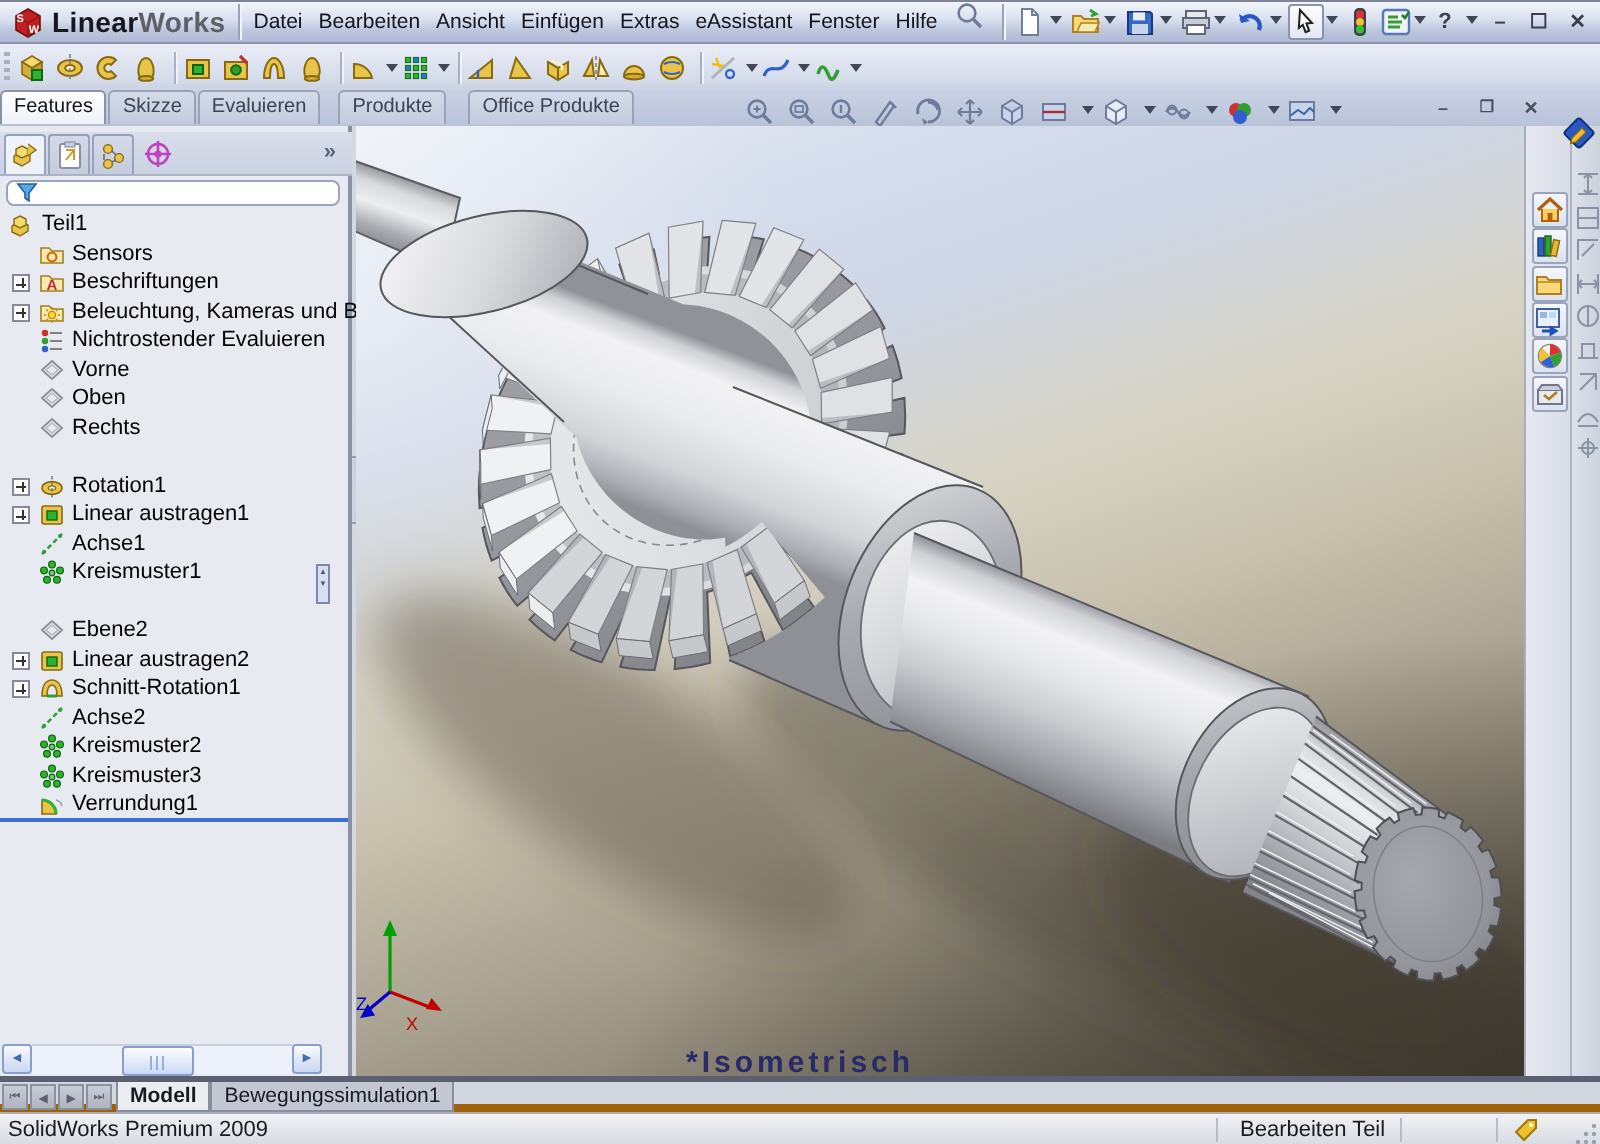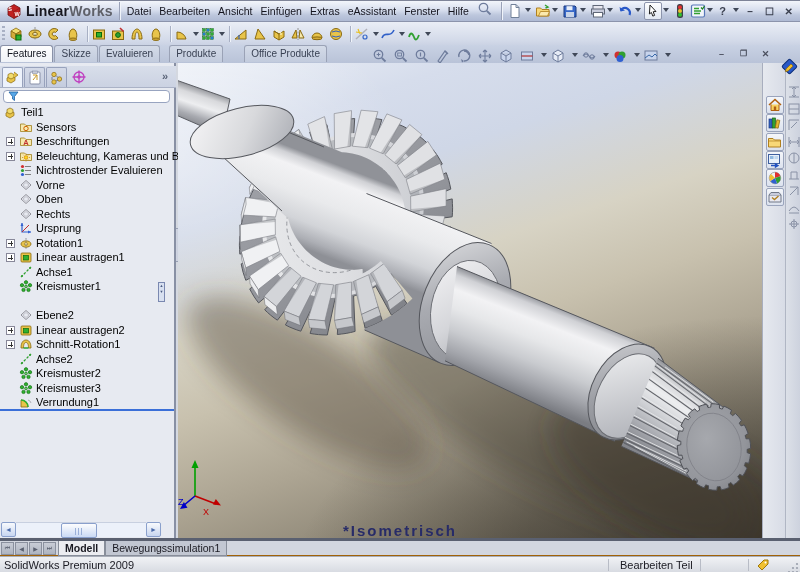--- a/index.html
+++ b/index.html
@@ -62,21 +62,21 @@
    radial-gradient(80% 60% at -5% 18%, rgba(255,255,255,0.5) 0%, rgba(255,255,255,0) 55%),
    linear-gradient(162deg, #ECF0F7 0%, #D6DDEC 14%, #CFD7E7 26%, #D7D3C4 42%, #C8C1AE 54%, #ACA492 68%, #8C8575 82%, #625C50 100%)}
 
 #tpstrip{position:absolute;left:762px;top:0;width:23px;height:475px;background:linear-gradient(90deg,#E6E9EF,#D8DCE6);border-left:1px solid #A8AEBE}
 .tpico{position:absolute;left:3px;width:18px;height:18px;background:linear-gradient(#F4F6FA,#DCE2EE);border:1px solid #9AA4BC;border-radius:2px;display:flex;align-items:center;justify-content:center}
 #vtstrip{position:absolute;left:785px;top:0;width:15px;height:475px;background:linear-gradient(90deg,#DCE0E8,#CDD2DE);border-left:1px solid #B0B6C4}
 .vtg{position:absolute;left:0px;width:14px;height:14px}
 #bluedia{position:absolute;left:781px;top:-5px;z-index:5}
 
 #dockedge{position:absolute;left:0;top:538px;width:800px;height:3px;background:#5A6070}
-#sheettabs{position:absolute;left:0;top:541px;width:800px;height:15px;background:#D2D6DF;display:flex;align-items:stretch;border-bottom:1px solid #a16207}
+#sheettabs{position:absolute;left:0;top:541px;width:800px;height:15px;background:#D2D6DF;display:flex;align-items:stretch;border-bottom:4px solid #a16207}
 .navb{width:13px;height:13px;margin:1px 0 0 1px;background:linear-gradient(#C8CCD6,#AEB4C0);border:1px solid #8A909E;color:#5A6070;font-size:6px;display:inline-flex;align-items:center;justify-content:center}
 .stab{height:15px;padding:0 6px;font-size:10.5px;color:#1A1A22;background:#C2C7D2;border:1px solid #888E9A;border-top:none;display:flex;align-items:center}
 .stab.sactive{background:#ECEDF1;font-weight:bold}
 #statusbar{position:absolute;left:0;top:556px;width:800px;height:16px;background:linear-gradient(#F0F2F5,#D8DBE2);border-top:1px solid #A9AEB9}
 #sbleft{position:absolute;left:4px;top:2px;font-size:11px;color:#1A1A22}
 #sbmid{position:absolute;left:620px;top:2px;font-size:11px;color:#1A1A22}
 .sbsep{position:absolute;top:2px;width:1px;height:12px;background:#B8BCC6}
 #sbtag{position:absolute;left:756px;top:1px}
 #sbgrip{position:absolute;right:1px;top:3px}
 </style></head>
@@ -305,21 +305,21 @@
           <path d="M3,11 q2,-7 5,0 q2,6 5,-2" fill="none" stroke="#30A030" stroke-width="1.8"></path>
         </svg>
       </span>
       <span class="dd" style="margin:1px 1px 0 0"></span>
     </div>
 <div id="tabsrow">
       <div class="tab active">Features</div>
       <div class="tab">Skizze</div>
       <div class="tab">Evaluieren</div>
       <div class="tab" style="margin-left:8px">Produkte</div>
-      <div class="tab" style="margin-left:20px">Office Produkte</div>
+      <div class="tab" style="margin-left:10px">Office Produkte</div>
       <div id="huicons">
         <span class="hui">
           <svg width="16" height="16" viewBox="0 0 16 16" style="">
             <circle cx="6.5" cy="6.5" r="4.2" fill="none" stroke="#6E7C9C" stroke-width="1.3"></circle>
             <path d="M9.8,9.8 L13.5,13.5" stroke="#6E7C9C" stroke-width="1.8"></path>
             <path d="M4.7,6.5 h3.6 M6.5,4.7 v3.6" stroke="#6E7C9C" stroke-width="1"></path>
           </svg>
         </span>
         <span class="hui">
           <svg width="16" height="16" viewBox="0 0 16 16" style="">
@@ -497,28 +497,20 @@
                 <path d="M7,4.5 L10,7 L7,9.5 L4,7 Z" fill="none" stroke="#B8B8C0" stroke-width="0.8"></path>
               </svg></span>
             <span class="tlab" style="left:36px">Vorne</span>
           </div>
           <div class="trow" style="top:206.5px">
             <span class="tico" style="left:19px"><svg width="14" height="14" viewBox="0 0 14 14" style="">
                 <path d="M7,2.5 L12,7 L7,11.5 L2,7 Z" fill="none" stroke="#909098" stroke-width="1"></path>
                 <path d="M7,4.5 L10,7 L7,9.5 L4,7 Z" fill="none" stroke="#B8B8C0" stroke-width="0.8"></path>
               </svg></span>
             <span class="tlab" style="left:36px">Rechts</span>
-          </div>
-          <div class="trow" style="top:221.0px">
-            <span class="tico" style="left:19px"><svg width="14" height="14" viewBox="0 0 14 14" style="">
-                <path d="M3,2 v9 h9" fill="none" stroke="#3060D0" stroke-width="1.2"></path>
-                <path d="M3,2 l-1.5,3 h3 Z M12,11 l-3,-1.5 v3 Z" fill="#3060D0"></path>
-                <path d="M3,11 L10,4" stroke="#C03030" stroke-width="1"></path>
-              </svg></span>
-            <span class="tlab" style="left:36px">Ursprung</span>
           </div>
           <div class="trow" style="top:235.5px">
             <span class="plus" style="left:6px"></span>
             <span class="tico" style="left:19px"><svg width="14" height="14" viewBox="0 0 14 14" style="">
                 <ellipse cx="7" cy="8" rx="5" ry="3.2" fill="#E8C44A" stroke="#8A6A10" stroke-width="0.8"></ellipse>
                 <ellipse cx="7" cy="8" rx="1.8" ry="1.1" fill="#FBF3C8" stroke="#8A6A10" stroke-width="0.6"></ellipse>
                 <path d="M7,2 v12" stroke="#707078" stroke-dasharray="1.8,1.2" stroke-width="0.7"></path>
               </svg></span>
             <span class="tlab" style="left:36px">Rotation1</span>
           </div>

